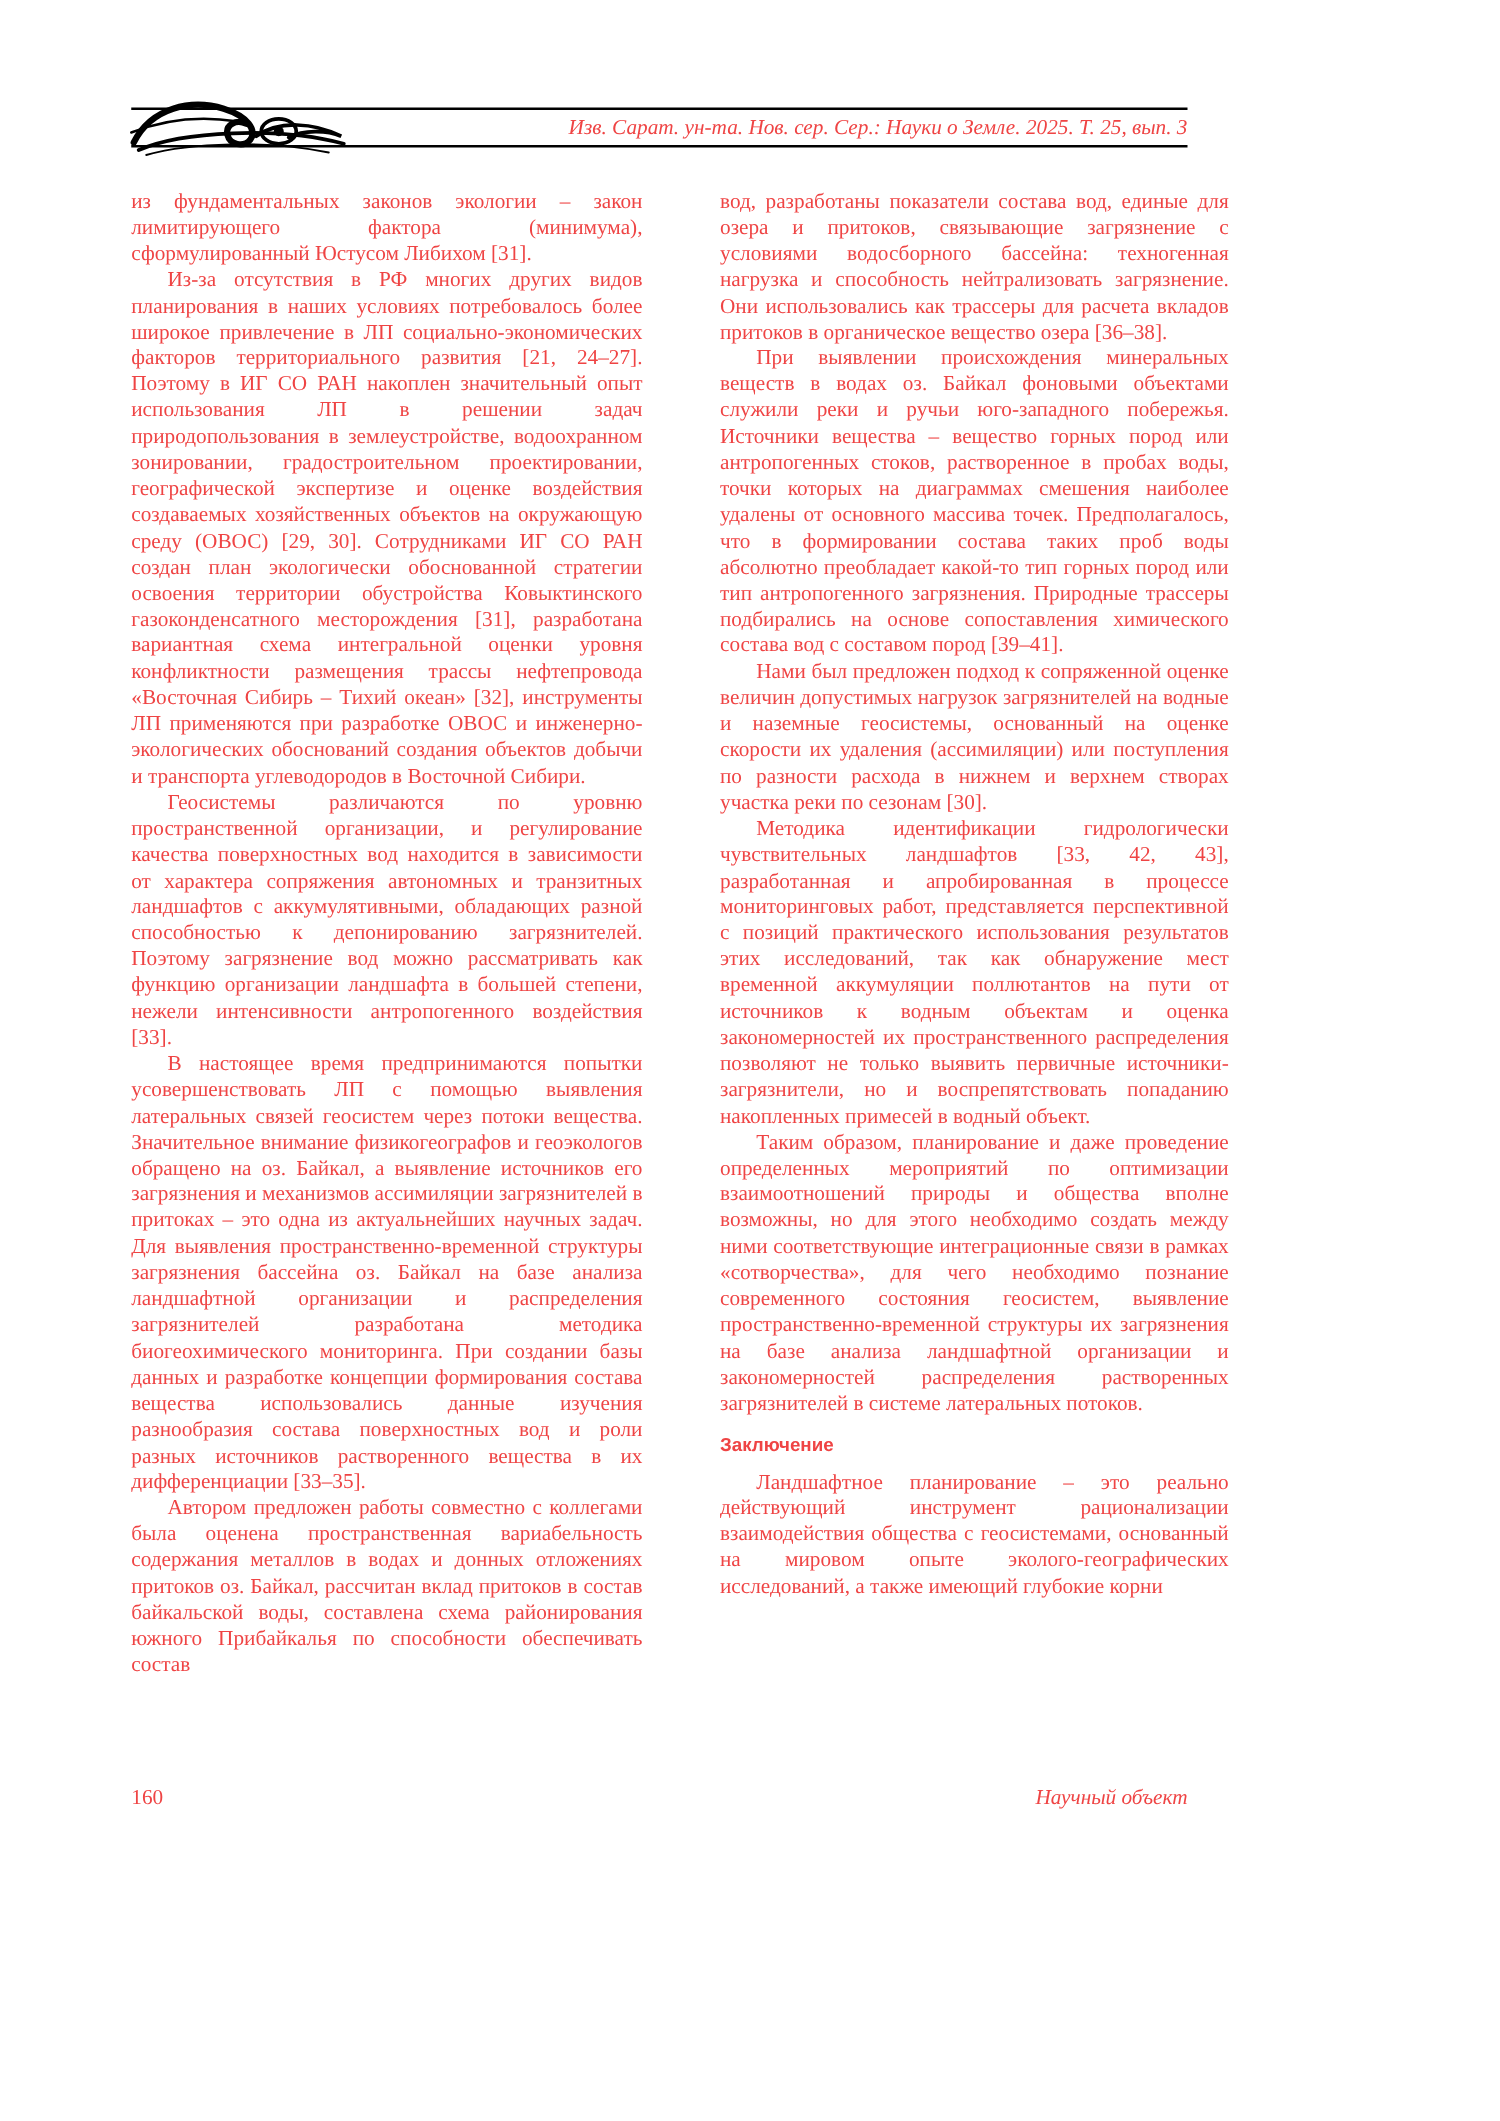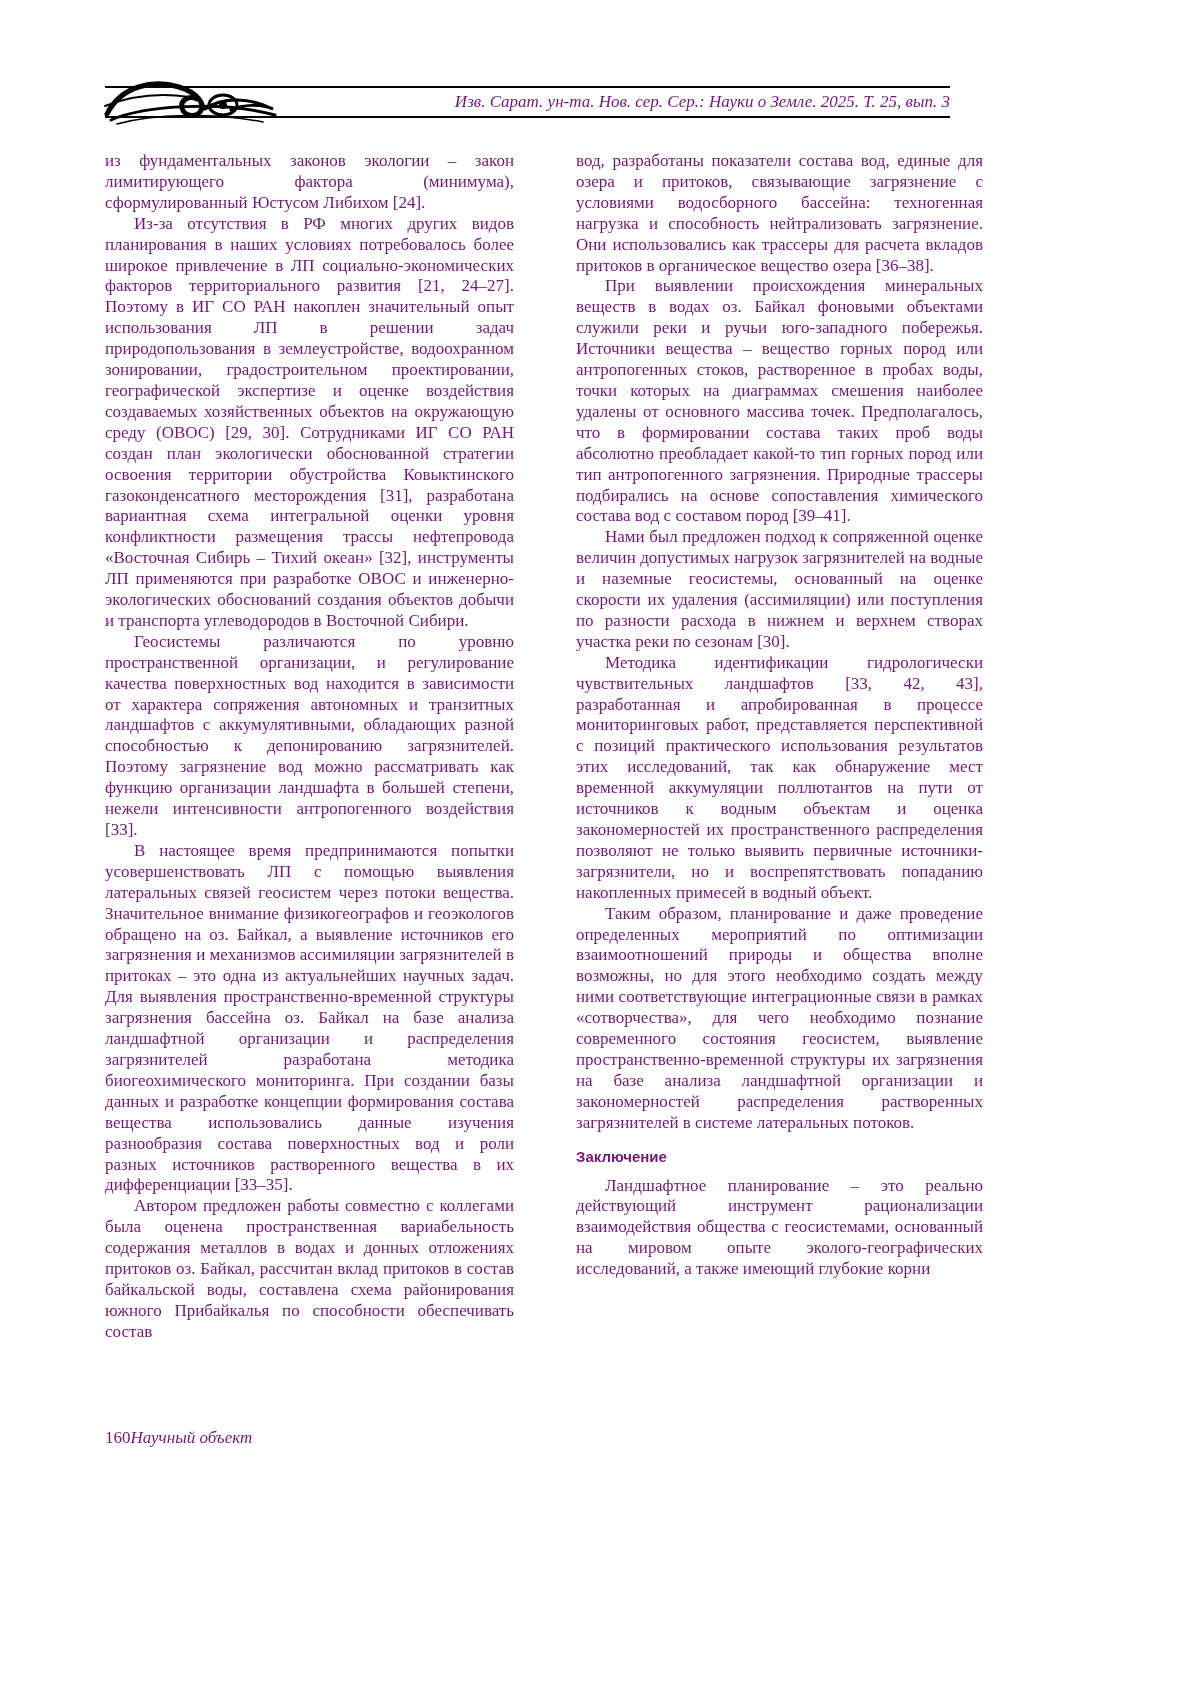--- a/index.html
+++ b/index.html
@@ -4,21 +4,21 @@
 <style>
   html, body {
     margin: 0; padding: 0; background: #ffffff;
   }
   .page {
     position: relative;
     width: 1200px;
     height: 1697px;
     background: #ffffff;
     font-family: "Liberation Serif", "DejaVu Serif", serif;
-    color: #701a75;
+    color: #ef4444;
     overflow: hidden;
   }
   .logo {
     position: absolute;
     top: 74px;
     left: 103px;
     width: 178px;
     height: 56px;
     z-index: 2;
   }
@@ -60,21 +60,21 @@
     margin: 13px 0 8px 0;
     text-align: left;
     text-indent: 0;
   }
   .footer {
     position: absolute;
     top: 1428px;
     left: 105px;
     width: 845px;
     display: flex;
-    justify-content: flex-start;
+    justify-content: space-between;
     align-items: baseline;
     font-size: 17px;
   }
   .footer .section { font-style: italic; }
 </style>
 </head>
 <body>
 
 <div class="page">
 
@@ -90,21 +90,21 @@
         <path d="M14 50 C 50 40, 110 38, 160 48" stroke-width="1.5"></path>
       </g>
     </svg>
   </div>
 
   <div class="header-band">
     <span class="header-text">Изв. Сарат. ун-та. Нов. сер. Сер.: Науки о Земле. 2025. Т. 25, вып. 3</span>
   </div>
 
   <div class="col col-left">
-    <p class="para noindent">из фундаментальных законов экологии – закон лимитирующего фактора (минимума), сформулированный Юстусом Либихом [24].</p>
+    <p class="para noindent">из фундаментальных законов экологии – закон лимитирующего фактора (минимума), сформулированный Юстусом Либихом [31].</p>
     <p class="para">Из-за отсутствия в РФ многих других видов планирования в наших условиях потребовалось более широкое привлечение в ЛП социально-экономических факторов территориального развития [21, 24–27]. Поэтому в ИГ СО РАН накоплен значительный опыт использования ЛП в решении задач природопользования в землеустройстве, водоохранном зонировании, градостроительном проектировании, географической экспертизе и оценке воздействия создаваемых хозяйственных объектов на окружающую среду (ОВОС) [29, 30]. Сотрудниками ИГ СО РАН создан план экологически обоснованной стратегии освоения территории обустройства Ковыктинского газоконденсатного месторождения [31], разработана вариантная схема интегральной оценки уровня конфликтности размещения трассы нефтепровода «Восточная Сибирь – Тихий океан» [32], инструменты ЛП применяются при разработке ОВОС и инженерно-экологических обоснований создания объектов добычи и транспорта углеводородов в Восточной Сибири.</p>
     <p class="para">Геосистемы различаются по уровню пространственной организации, и регулирование качества поверхностных вод находится в зависимости от характера сопряжения автономных и транзитных ландшафтов с аккумулятивными, обладающих разной способностью к депонированию загрязнителей. Поэтому загрязнение вод можно рассматривать как функцию организации ландшафта в большей степени, нежели интенсивности антропогенного воздействия [33].</p>
     <p class="para">В настоящее время предпринимаются попытки усовершенствовать ЛП с помощью выявления латеральных связей геосистем через потоки вещества. Значительное внимание физикогеографов и геоэкологов обращено на оз. Байкал, а выявление источников его загрязнения и механизмов ассимиляции загрязнителей в притоках – это одна из актуальнейших научных задач. Для выявления пространственно-временной структуры загрязнения бассейна оз. Байкал на базе анализа ландшафтной организации и распределения загрязнителей разработана методика биогеохимического мониторинга. При создании базы данных и разработке концепции формирования состава вещества использовались данные изучения разнообразия состава поверхностных вод и роли разных источников растворенного вещества в их дифференциации [33–35].</p>
     <p class="para">Автором предложен работы совместно с коллегами была оценена пространственная вариабельность содержания металлов в водах и донных отложениях притоков оз. Байкал, рассчитан вклад притоков в состав байкальской воды, составлена схема районирования южного Прибайкалья по способности обеспечивать состав</p>
   </div>
 
   <div class="col col-right">
     <p class="para noindent">вод, разработаны показатели состава вод, единые для озера и притоков, связывающие загрязнение с условиями водосборного бассейна: техногенная нагрузка и способность нейтрализовать загрязнение. Они использовались как трассеры для расчета вкладов притоков в органическое вещество озера [36–38].</p>
     <p class="para">При выявлении происхождения минеральных веществ в водах оз. Байкал фоновыми объектами служили реки и ручьи юго-западного побережья. Источники вещества – вещество горных пород или антропогенных стоков, растворенное в пробах воды, точки которых на диаграммах смешения наиболее удалены от основного массива точек. Предполагалось, что в формировании состава таких проб воды абсолютно преобладает какой-то тип горных пород или тип антропогенного загрязнения. Природные трассеры подбирались на основе сопоставления химического состава вод с составом пород [39–41].</p>
     <p class="para">Нами был предложен подход к сопряженной оценке величин допустимых нагрузок загрязнителей на водные и наземные геосистемы, основанный на оценке скорости их удаления (ассимиляции) или поступления по разности расхода в нижнем и верхнем створах участка реки по сезонам [30].</p>

